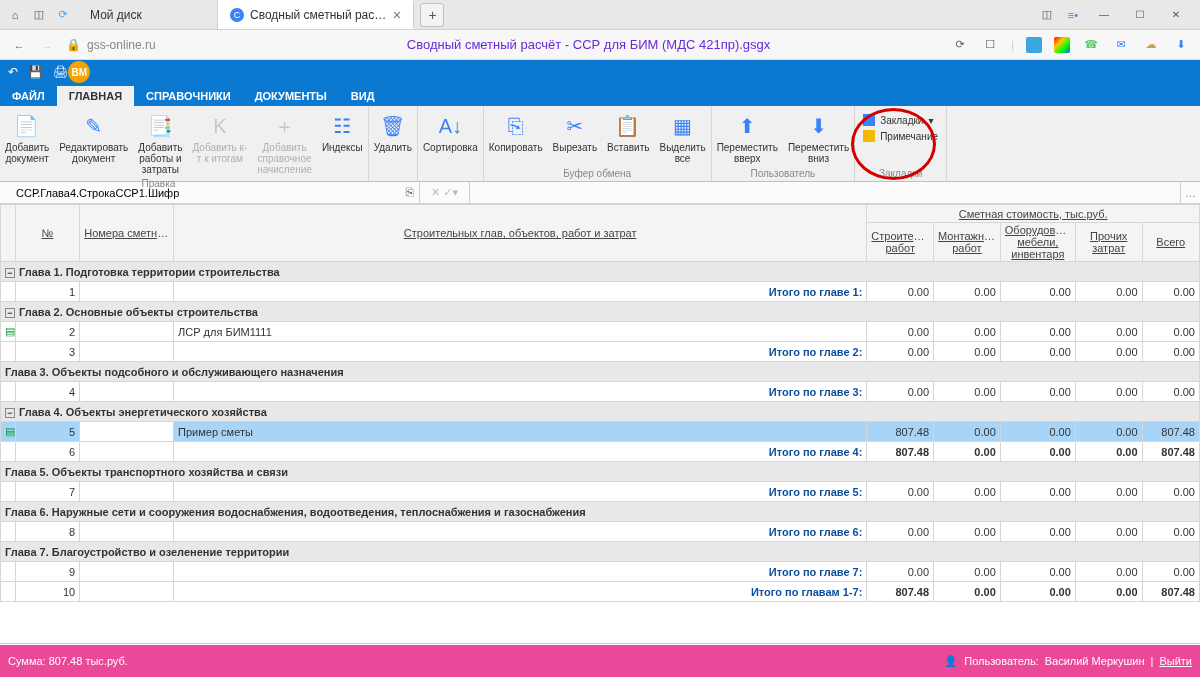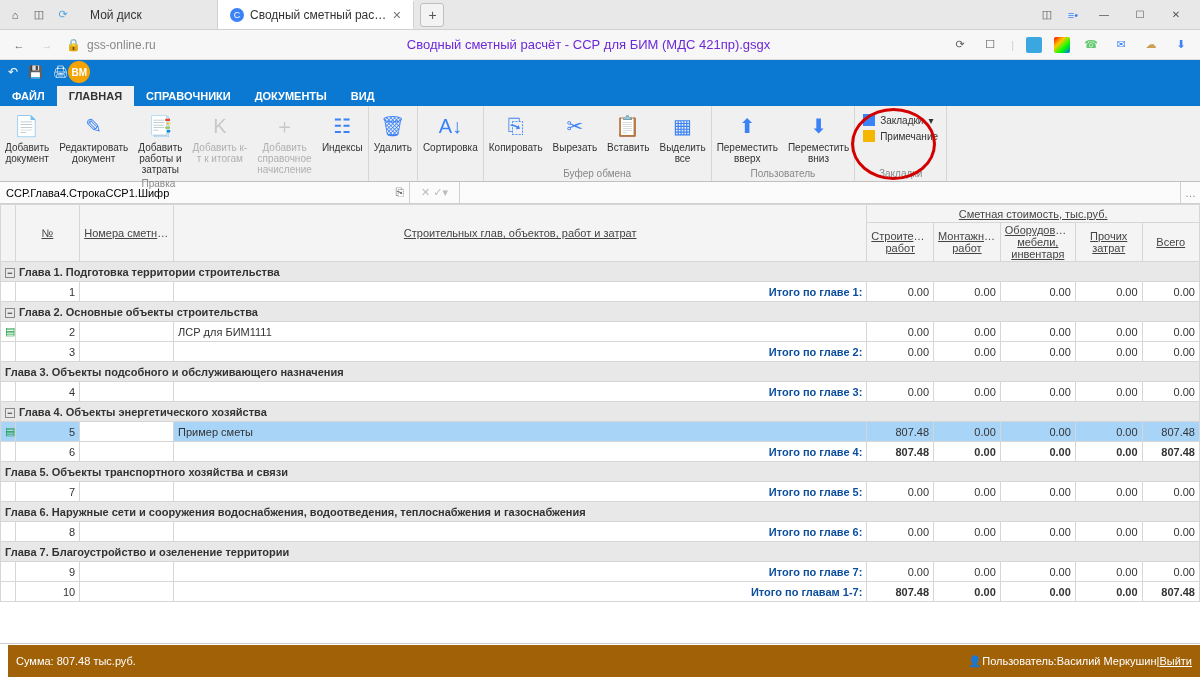--- a/index.html
+++ b/index.html
@@ -37,40 +37,40 @@
   .rgroup-body { display:flex; flex:1;}
   .rbtn { display:flex; flex-direction:column; align-items:center; justify-content:flex-start; gap:2px; padding:6px 5px 2px; font-size:10px; color:#333; line-height:11px; text-align:center;}
   .rbtn .ricon { width:28px; height:28px; display:flex; align-items:center; justify-content:center; font-size:20px; color:#3b82f6;}
   .rbtn.disabled { color:#b0b0b0;}
   .rbtn.disabled .ricon { color:#c8c8c8;}
   .rgroup-cap { text-align:center; font-size:10px; color:#888; padding:1px 0 2px;}
   .rbtn-sm { display:flex; align-items:center; gap:5px; padding:2px 8px; font-size:10px; color:#333;}
   .rbk-icon { width:12px; height:12px; }
   .highlight-circle { position:absolute; width:85px; height:72px; border:3px solid #d40000; border-radius:50%; right:264px; top:2px; pointer-events:none;}
 
-  .fbar { height:22px; background:#fbfbfb; border-bottom:1px solid #d0d0d0; display:flex; align-items:center; font-size:11px;}
+  .fbar { height:22px; background:#fbfbfb; border-bottom:1px solid #d0d0d0; display:flex; align-items:center; font-size:11px;padding-left:10px;}
   .fbar input { border:none; background:transparent; padding:0 6px; font-size:11px; flex:1;}
   .fbar .fbox { border-right:1px solid #d0d0d0; display:flex; align-items:center; height:100%;}
 
   .tbl-wrap { position:relative; height:440px; overflow:hidden; border-bottom:1px solid #ccc;}
   table.grid { width:100%; border-collapse:collapse; table-layout:fixed;}
   .grid th, .grid td { border:1px solid #d6d6d6; font-size:11px; padding:1px 4px; height:20px; overflow:hidden; white-space:nowrap; text-overflow:ellipsis;}
   .grid thead th { background:#f4f4f4; font-weight:400; color:#444; text-align:center;text-decoration:underline;}
   .hdr-row1 th { height:18px;}
   .hdr-row2 th { height:36px; white-space:normal; line-height:12px;}
   .grp-hdr td { background:#e8e8e8; font-weight:700; }
   .grp-hdr .toggle { display:inline-block; width:10px; height:10px; border:1px solid #888; text-align:center; line-height:8px; font-size:9px; margin-right:4px;}
   .num-cell { text-align:right; padding-right:4px;}
   .name-cell { text-align:left;}
   .itogo { color:#0b4e9d; font-weight:700; text-align:right; padding-right:6px;}
   .sel-row td { background:#a8d4f8;}
   .doc-icon { color:#1a9e3e; font-size:12px;}
 
-  .status { position:fixed; bottom:0; left:8px; right:0; height:20px; background:#a16207; color:#fff; display:flex; align-items:center; font-size:11px; padding:16px 8px;}
-  .status .sright { margin-left:auto; display:flex; justify-content:space-between;}
+  .status { position:fixed; bottom:0; left:0; right:0; height:20px; background:#ec4899; color:#fff; display:flex; align-items:center; font-size:11px; padding:16px 8px;}
+  .status .sright { margin-left:auto; display:flex; gap:6px;justify-content:space-between;}
   .status a { color:#fff; text-decoration:underline;}
 </style>
 </head>
 <body>
 
 <div class="browser-bar">
   <div class="bb-left">
     <div class="bb-icon">⌂</div>
     <div class="bb-icon">◫</div>
     <div class="bb-icon" style="color:#4aa2e0;">⟳</div>

